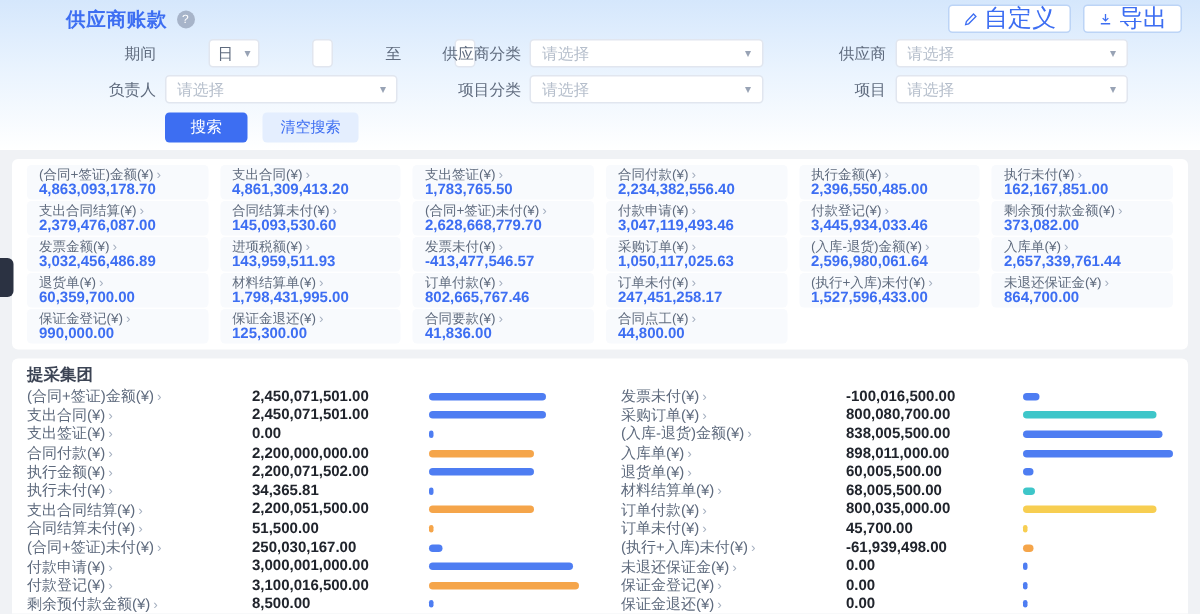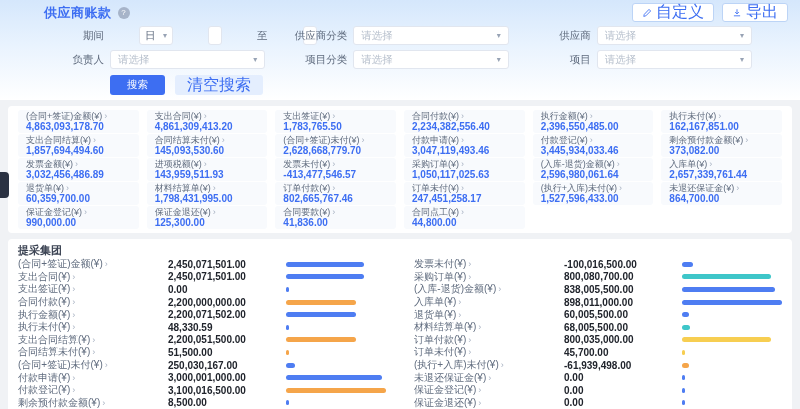--- a/index.html
+++ b/index.html
@@ -33,21 +33,21 @@
     display:flex;align-items:center;justify-content:space-between;padding:0 7px;min-width:0;cursor:pointer;}
   .fselect .ph{font-size:10.5px;color:#b6bfcc;overflow:hidden;white-space:nowrap;}
   .fselect.unit{flex:0 0 34px;padding:0 5px;}
   .caret{font-size:8px;color:#98a3b5;margin-left:3px;}
   .finput{flex:1;height:19px;background:#fff;border:1px solid #e1e6ef;border-radius:3px;
     font-size:10px;color:#333;padding:0 6px;min-width:0;outline:none;font-family:inherit;}
   .finput::placeholder{color:#b6bfcc;}
   .fto{font-size:10.5px;color:#5f6b7e;}
   .actions{margin-top:6px;padding-left:98px;display:flex;gap:10px;}
   .btn-primary{height:20px;padding:0 17px;font-size:10.5px;border-radius:3px;background:#3d6ef2;color:#fff;border:none;cursor:pointer;font-family:inherit;}
-  .btn-soft{height:20px;padding:0 12px;font-size:16px;border-radius:3px;background:#e4eefe;color:#3d6ef2;border:none;cursor:pointer;font-family:inherit;}
+  .btn-soft{height:20px;padding:0 12px;font-size:10px;border-radius:3px;background:#e4eefe;color:#3d6ef2;border:none;cursor:pointer;font-family:inherit;}
   
   .card{background:#fff;border-radius:4px;margin:6px 8px 0;}
   .summary{padding:4px 10px;}
   .cards-grid{display:grid;grid-template-columns:repeat(6,1fr);gap:1px 8px;}
   .scard{background:#f8fafd;border-radius:3px;padding:1px 8px;overflow:hidden;cursor:pointer;}
   .slbl{font-size:9px;line-height:10px;color:#5f6b7e;display:flex;align-items:center;gap:2px;white-space:nowrap;overflow:hidden;}
   .chev{color:#a6b0c0;font-size:9px;line-height:10px;}
   .sval{font-size:10px;line-height:11px;font-weight:700;color:#3d6ef2;white-space:nowrap;}
   
   .detail{padding:4px 10px 4px;}
@@ -184,21 +184,21 @@
           <span class="t">执行未付(¥)</span>
           <span class="chev">›</span>
         </div>
         <div class="sval">162,167,851.00</div>
       </div>
       <div class="scard">
         <div class="slbl">
           <span class="t">支出合同结算(¥)</span>
           <span class="chev">›</span>
         </div>
-        <div class="sval">1,857,694,494.60</div>
+        <div class="sval">2,379,476,087.00</div>
       </div>
       <div class="scard">
         <div class="slbl">
           <span class="t">合同结算未付(¥)</span>
           <span class="chev">›</span>
         </div>
         <div class="sval">145,093,530.60</div>
       </div>
       <div class="scard">
         <div class="slbl">
@@ -395,21 +395,21 @@
           <span class="dval">2,200,071,502.00</span>
           <span class="dtrack">
             <span class="dbar" style="width: 70%; background: rgb(78, 125, 242);"></span>
           </span>
         </div>
         <div class="drow">
           <span class="dlbl">
             <span class="t">执行未付(¥)</span>
             <span class="chev">›</span>
           </span>
-          <span class="dval">48,330.59</span>
+          <span class="dval">34,365.81</span>
           <span class="dtrack">
             <span class="dbar" style="width: 2%; background: rgb(78, 125, 242);"></span>
           </span>
         </div>
         <div class="drow">
           <span class="dlbl">
             <span class="t">支出合同结算(¥)</span>
             <span class="chev">›</span>
           </span>
           <span class="dval">2,200,051,500.00</span>

